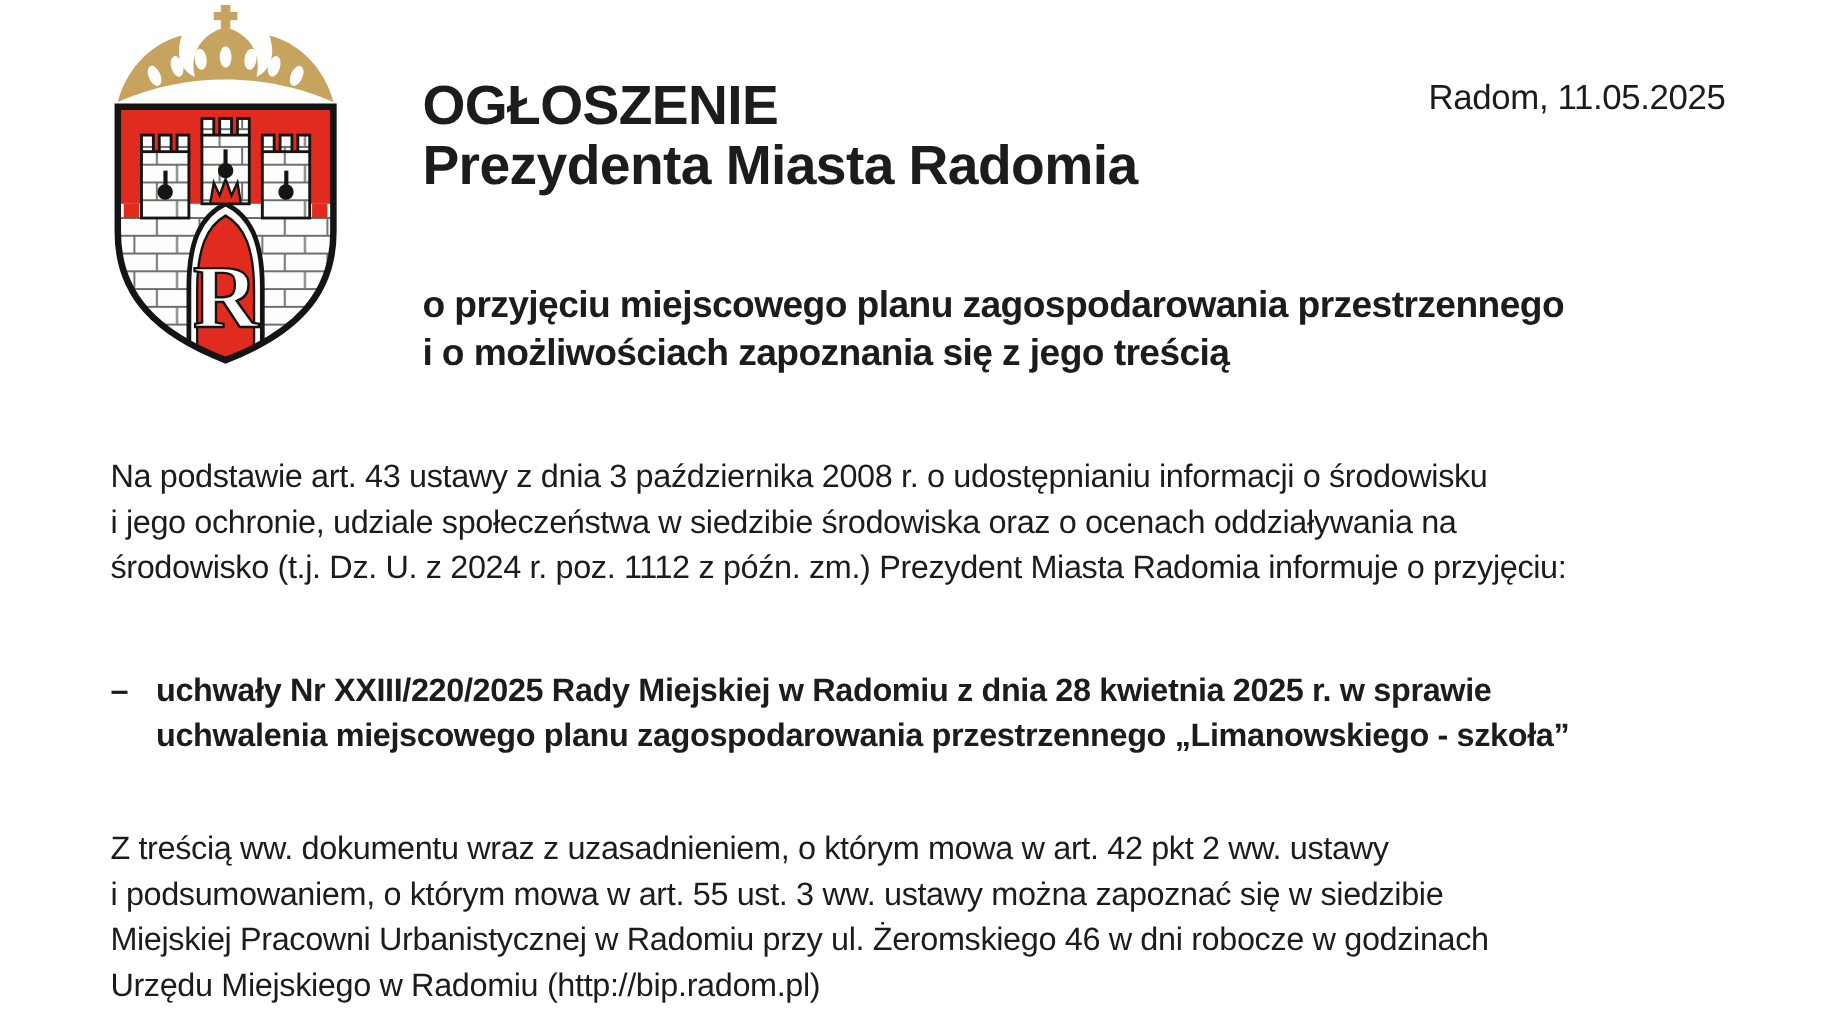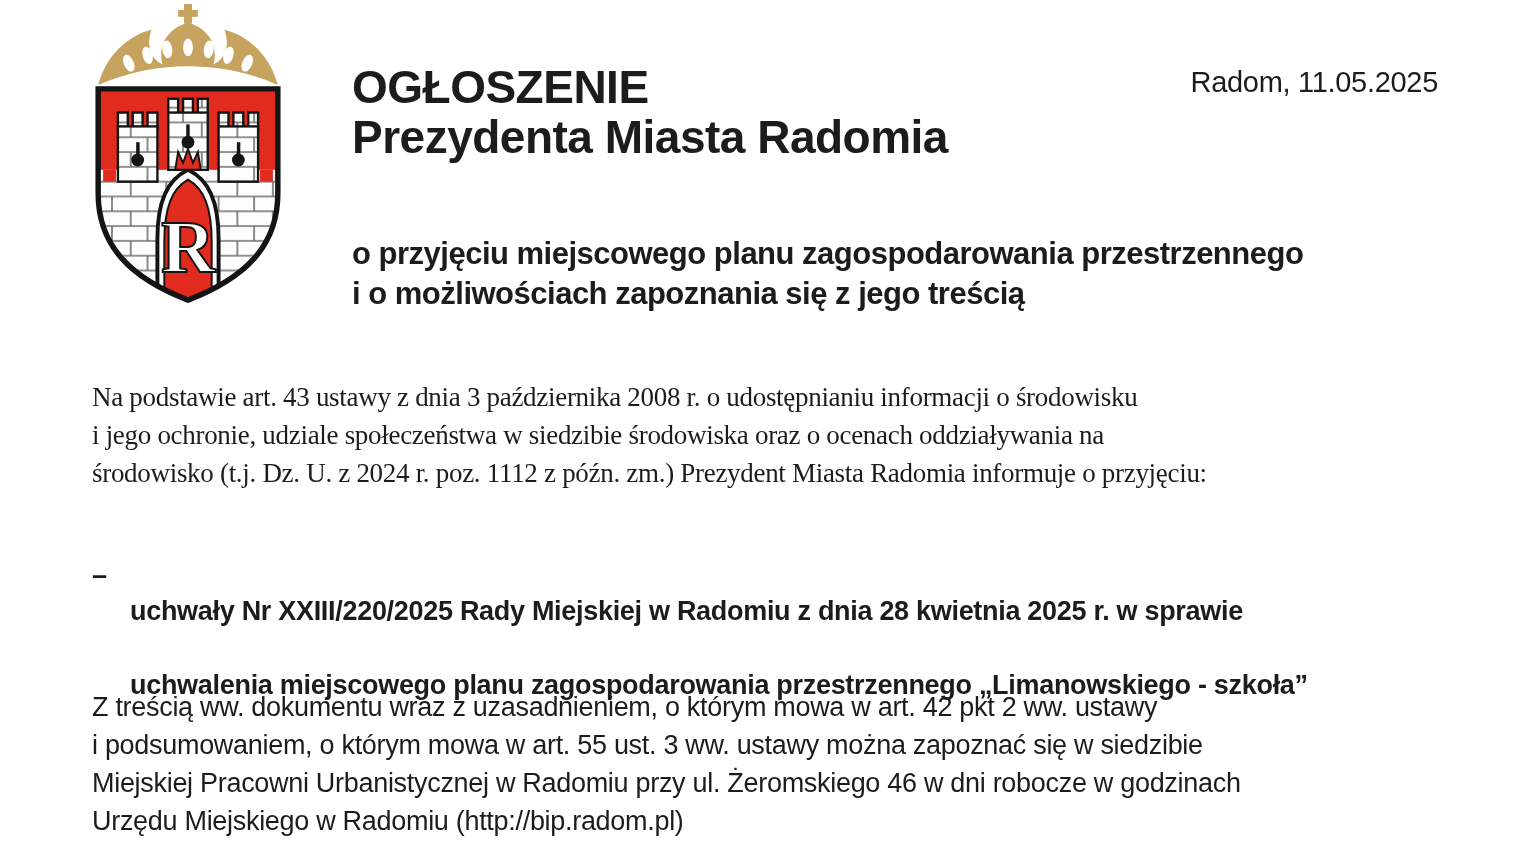--- a/index.html
+++ b/index.html
@@ -35,27 +35,27 @@
     position: absolute; left: 352px; top: 206px; margin-top: 28px;
   }
   .subtitle-line {
     font-size: 31px; font-weight: 700; letter-spacing: -0.5px;
     line-height: 40px; white-space: nowrap;
   }
   .para-line {
     font-size: 27px; letter-spacing: -0.3px;
     line-height: 38px; white-space: nowrap;
   }
-  .para-1 { position: absolute; left: 92px; top: 378px; font-family: Liberation Serif, serif; }
+  .para-1 { position: absolute; left: 92px; top: 378px; }
   .bullet-item { position: absolute; left: 92px; top: 556px; display: flex; }
   .bullet-marker {
     font-size: 27px; font-weight: 700; line-height: 38px;
     width: 38px; flex: 0 0 38px;
   }
-  .bullet-lines .para-line { font-weight: 700; margin-top: 36px; }
+  .bullet-lines .para-line { font-weight: 700; }
   .para-2 { position: absolute; left: 92px; top: 688px; }
 </style>
 </head>
 <body>
 
 <div class="page">
 
   <div class="coat-of-arms">
     <svg viewBox="0 0 210 310" width="208" height="306" xmlns="http://www.w3.org/2000/svg">
       <defs>

